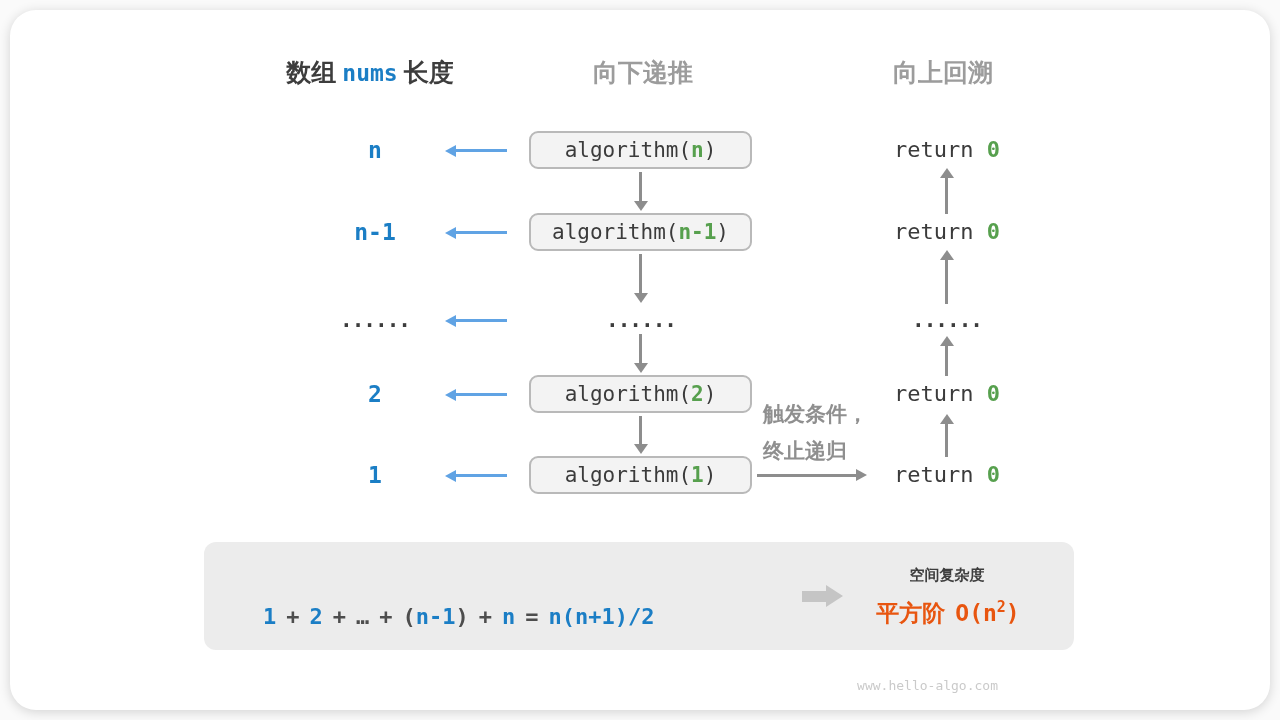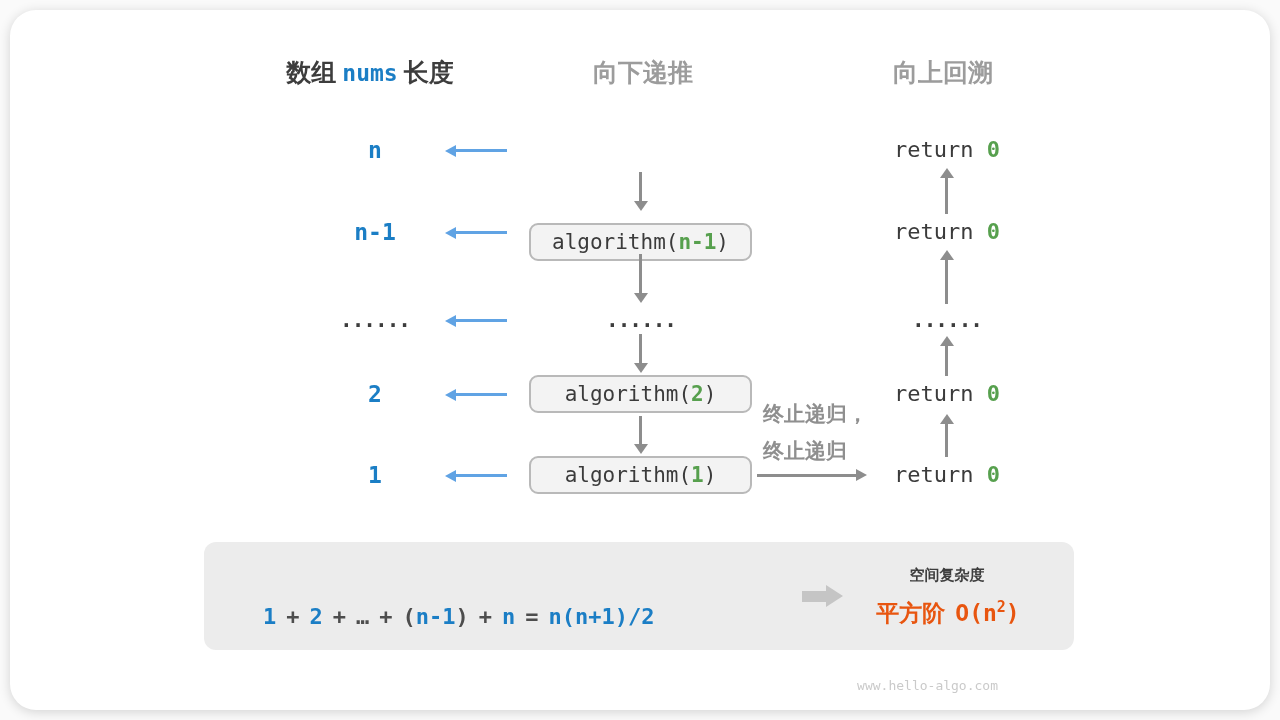--- a/index.html
+++ b/index.html
@@ -101,21 +101,22 @@
   <div class="abs ctr dots" style="left:375px;top:306px;">......</div>
   <div class="abs ctr lbl" style="left:375px;top:380px;">2</div>
   <div class="abs ctr lbl" style="left:375px;top:461px;">1</div>
 
   <div class="abs arrow-blue" style="top:149px;"></div>
   <div class="abs arrow-blue" style="top:231px;"></div>
   <div class="abs arrow-blue" style="top:319px;"></div>
   <div class="abs arrow-blue" style="top:393px;"></div>
   <div class="abs arrow-blue" style="top:474px;"></div>
 
-  <div class="abs algo-box" style="top:223px;"><span>algorithm(</span><span class="green">n-1</span><span>)</span></div>
+  <div class="abs algo-box" style="top:131px;"><span>algorithm(</span><span class="green">n</span><span>)</span></div>
+  <div class="abs algo-box" style="top:213px;"><span>algorithm(</span><span class="green">n-1</span><span>)</span></div>
   <div class="abs ctr dots" style="left:641px;top:306px;">......</div>
   <div class="abs algo-box" style="top:375px;"><span>algorithm(</span><span class="green">2</span><span>)</span></div>
   <div class="abs algo-box" style="top:456px;"><span>algorithm(</span><span class="green">1</span><span>)</span></div>
 
   <div class="abs arrow-down" style="top:172px;height:30px;"></div>
   <div class="abs arrow-down" style="top:254px;height:40px;"></div>
   <div class="abs arrow-down" style="top:334px;height:30px;"></div>
   <div class="abs arrow-down" style="top:416px;height:29px;"></div>
 
   <div class="abs ctr ret" style="left:947px;top:136px;"><span>return </span><span class="green">0</span></div>
@@ -124,21 +125,21 @@
   <div class="abs ctr ret" style="left:947px;top:380px;"><span>return </span><span class="green">0</span></div>
   <div class="abs ctr ret" style="left:947px;top:461px;"><span>return </span><span class="green">0</span></div>
 
   <div class="abs arrow-up" style="top:177px;height:37px;"></div>
   <div class="abs arrow-up" style="top:259px;height:45px;"></div>
   <div class="abs arrow-up" style="top:345px;height:31px;"></div>
   <div class="abs arrow-up" style="top:423px;height:34px;"></div>
 
   <div class="abs arrow-right" style="left:757px;top:474px;width:100px;"></div>
 
-  <div class="abs note" style="left:763px;top:401px;">终止递归，</div>
+  <div class="abs note" style="left:763px;top:401px;">触发条件，</div>
   <div class="abs note" style="left:763px;top:438px;">终止递归</div>
 
   <div class="abs summary"></div>
   <div class="abs formula" style="left:258px;top:603px;"><span class="blue">1</span><span class="op">+</span><span class="blue">2</span><span class="op">+</span><span class="op">…</span><span class="op">+</span><span class="op tight" style="margin-left:5px;">(</span><span class="blue tight">n-1</span><span class="op tight" style="margin-right:5px;">)</span><span class="op">+</span><span class="blue">n</span><span class="op">=</span><span class="blue">n(n+1)/2</span></div>
 
   <div class="abs big-arrow" style="left:802px;top:585px;width:41px;height:23px;">
       <span class="bar"></span>
       <span class="tip"></span>
     </div>
 

